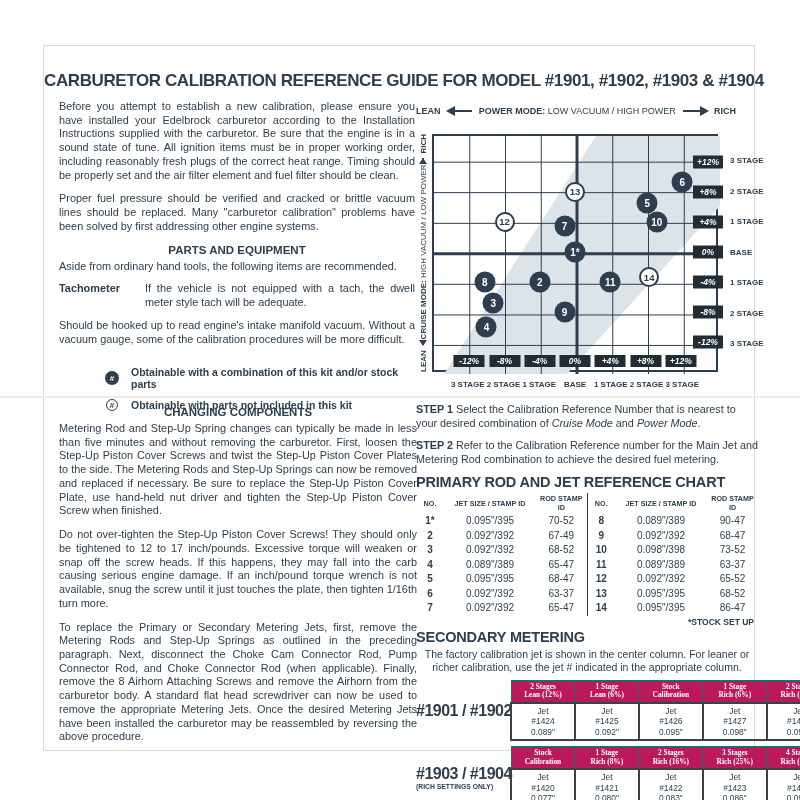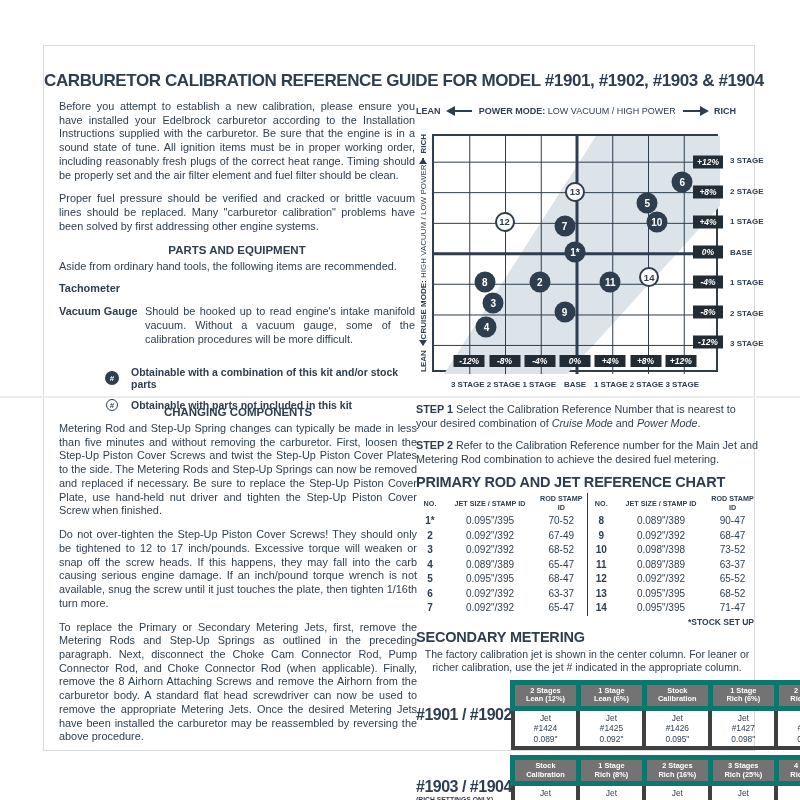--- a/index.html
+++ b/index.html
@@ -80,42 +80,42 @@
   table.primary td { padding:0 0 1.5px; text-align:center; line-height:1.3; }
   table.primary .no { font-weight:bold; }
   table.primary .mid { border-left:1.3px solid #2e3e4e; }
   .footnote { text-align:right; font-weight:bold; font-size:8.5px; margin:1px 4px 0 0; }
   .secnote { font-size:10.5px; text-align:center; line-height:1.25; margin:1px 6px 6px; }
   .sec-block { display:flex; align-items:center; margin-bottom:5px; }
   .sec-model { width:94px; flex-shrink:0; padding-right:4px; }
   .model-name { font-size:16px; font-weight:bold; letter-spacing:-0.5px; white-space:nowrap; }
   .model-sub { font-size:6.8px; font-weight:bold; white-space:nowrap; }
   table.sec { border-collapse:collapse; width:248px; border:1.5px solid #2e3e4e; }
-  table.sec th { background:#737373; color:#fff; font-size:7.4px; font-weight:bold; line-height:1.15;
-                 padding:2px 1px; border:5px solid #0f766e; white-space:pre-line; text-align:center; }
-  table.sec td { border:4px solid #404040; font-size:8.4px; line-height:1.25; padding:2px 19px;
+  table.sec th { background:#be185d; color:#fff; font-size:7.4px; font-weight:bold; line-height:1.15;
+                 padding:2px 1px; border:1px solid #0f766e; white-space:pre-line; text-align:center;font-family:Liberation Serif, serif; }
+  table.sec td { border:2px solid #404040; font-size:8.4px; line-height:1.25; padding:2px 19px;
                  text-align:center; white-space:pre-line; }
 </style>
 </head>
 <body>
 
 <div class="card">
 
   <div class="title">CARBURETOR CALIBRATION REFERENCE GUIDE FOR MODEL #1901, #1902, #1903 &amp; #1904</div>
 
   <div class="tl">
     <p class="para">Before you attempt to establish a new calibration, please ensure you have installed your Edelbrock carburetor according to the Installation Instructions supplied with the carburetor. Be sure that the engine is in a sound state of tune. All ignition items must be in proper working order, including reasonably fresh plugs of the correct heat range. Timing should be properly set and the air filter element and fuel filter should be clean.</p>
     <p class="para">Proper fuel pressure should be verified and cracked or brittle vacuum lines should be replaced. Many "carburetor calibration" problems have been solved by first addressing other engine systems.</p>
     <div class="h-center">PARTS AND EQUIPMENT</div>
     <p class="para" style="margin-bottom:0;">Aside from ordinary hand tools, the following items are recommended.</p>
     <div class="defrow">
       <span class="term">Tachometer</span>
+      <span class="desc">If the vehicle is not equipped with a tach, the dwell meter style tach will be adequate.</span>
     </div>
     <div class="defrow">
-      <span class="term">Vacuum Gauge</span>
       <span class="desc">Should be hooked up to read engine's intake manifold vacuum. Without a vacuum gauge, some of the calibration procedures will be more difficult.</span>
     </div>
     <div class="legend">
       <div class="legrow">
         <span class="dot filled">#</span>
         <span>Obtainable with a combination of this kit and/or stock parts</span>
       </div>
       <div class="legrow">
         <span class="dot open">#</span>
         <span>Obtainable with parts not included in this kit</span>
@@ -282,21 +282,21 @@
             <td class="no mid">13</td>
             <td>0.095"/395</td>
             <td>68-52</td>
           </tr>
           <tr>
             <td class="no">7</td>
             <td>0.092"/392</td>
             <td>65-47</td>
             <td class="no mid">14</td>
             <td>0.095"/395</td>
-            <td>71-47</td>
+            <td>86-47</td>
           </tr>
         </tbody>
     </table>
     <div class="footnote">*STOCK SET UP</div>
 
     <div class="h-table">SECONDARY METERING</div>
     <p class="secnote">The factory calibration jet is shown in the center column. For leaner or richer calibration, use the jet # indicated in the appropriate column.</p>
 
     <div class="sec-block">
       <div class="sec-model">

